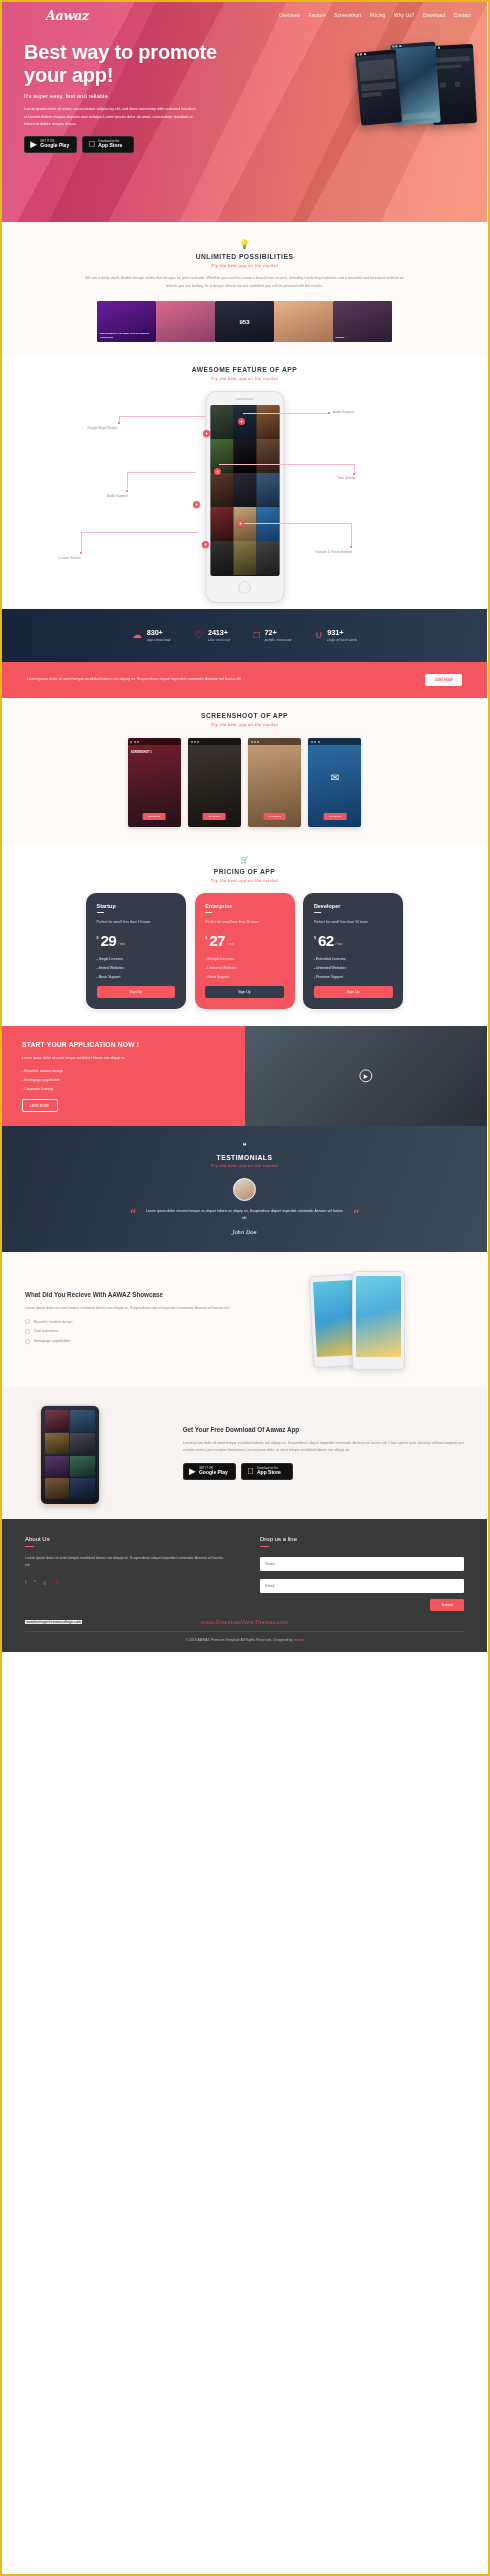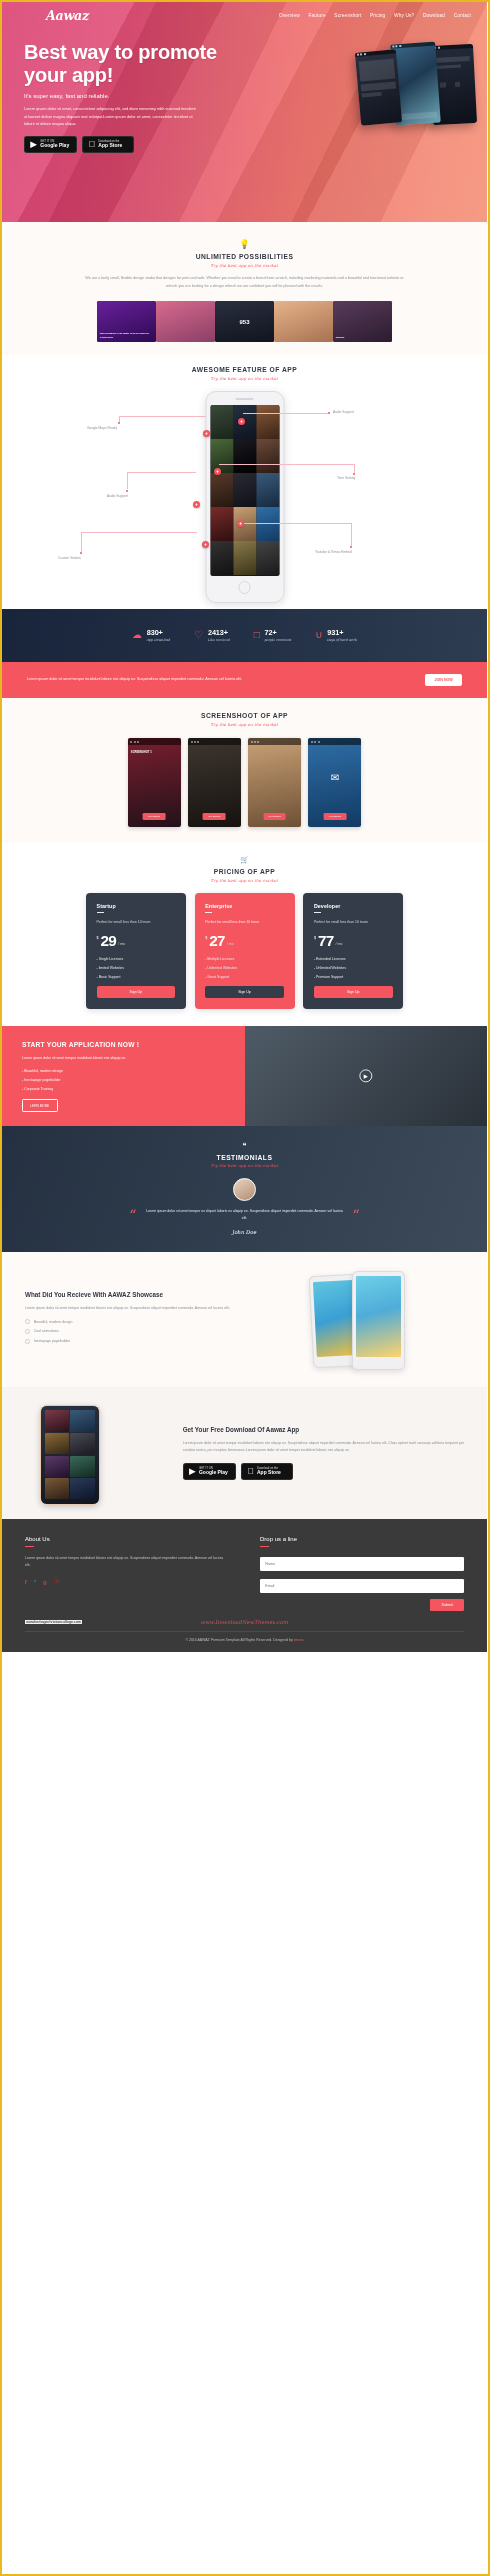--- a/index.html
+++ b/index.html
@@ -136,21 +136,21 @@
   .shot-top i { width:2px; height:2px; border-radius:50%; background:rgba(255,255,255,.55); display:block; }
   .shot-btn {
     position:absolute; left:50%; transform:translateX(-50%); bottom:6.7px;
     background:#f2555f; color:#fff; font-size:2.4px; padding:2px 5.3px; border-radius:1.3px; white-space:nowrap;
   }
   .shot-label { position:absolute; left:3.3px; top:13.3px; color:#fff; font-size:2.7px; font-weight:700; }
 
   
   .prices { display:flex; gap:8.7px; justify-content:center; margin-top:10.7px; }
   .price {
-    width:100px; border-radius:4px; padding:9.3px 10.7px 10.7px; background:#343c49; color:#fff;
+    width:100px; border-radius:10px; padding:9.3px 10.7px 10.7px; background:#343c49; color:#fff;
     box-shadow:0 1.3px 6px rgba(0,0,0,.12);
   }
   .price.hl { background:#f4555f; }
   .price h4 { font-size:5.3px; font-weight:700; letter-spacing:0.1px; }
   .price .rule { width:7.3px; height:1.3px; background:#fff; margin:3.3px 0 6px; opacity:.9; }
   .price .desc { font-size:3.5px; line-height:1.85; color:#d4d8de; }
   .price.hl .desc { color:#ffe4e6; }
   .amt { margin:8px 0 8.7px; display:flex; align-items:flex-start; }
   .amt .cur { font-size:3.7px; margin-top:2.7px; }
   .amt .num { font-size:15.3px; font-weight:700; line-height:.95; margin:0 2px; letter-spacing:-0.7px; }
@@ -554,21 +554,21 @@
         </ul>
         <div class="signup">Sign Up</div>
       </div>
 
       <div class="price">
         <h4>Developer</h4>
         <div class="rule"></div>
         <div class="desc">Perfect for small less than 10 team</div>
         <div class="amt">
           <span class="cur">$</span>
-          <span class="num">77</span>
+          <span class="num">62</span>
           <span class="per">/ mo</span>
         </div>
         <ul>
           <li>- Extended Licenses</li>
           <li>- Unlimited Websites</li>
           <li>- Premium Support</li>
         </ul>
         <div class="signup">Sign Up</div>
       </div>
     </div>

